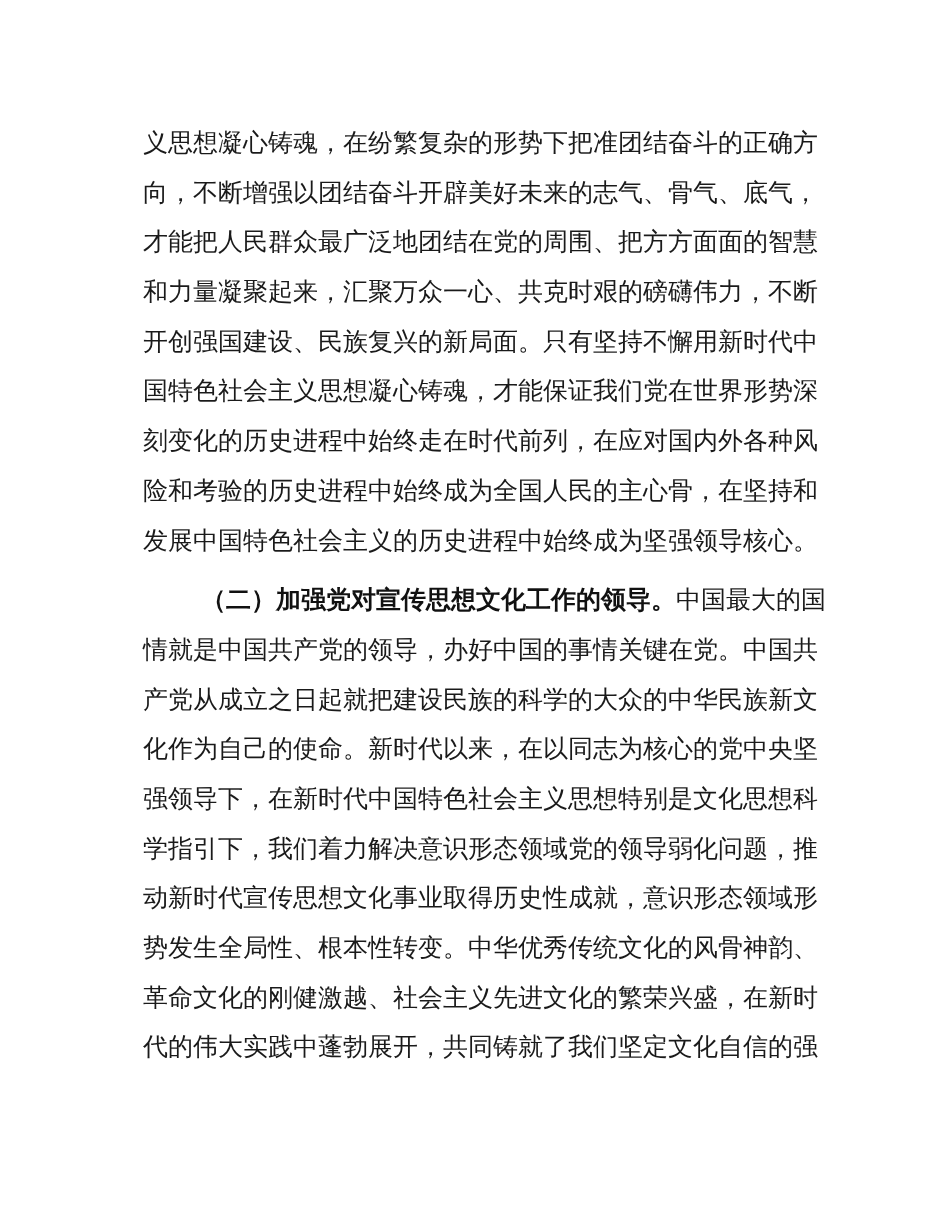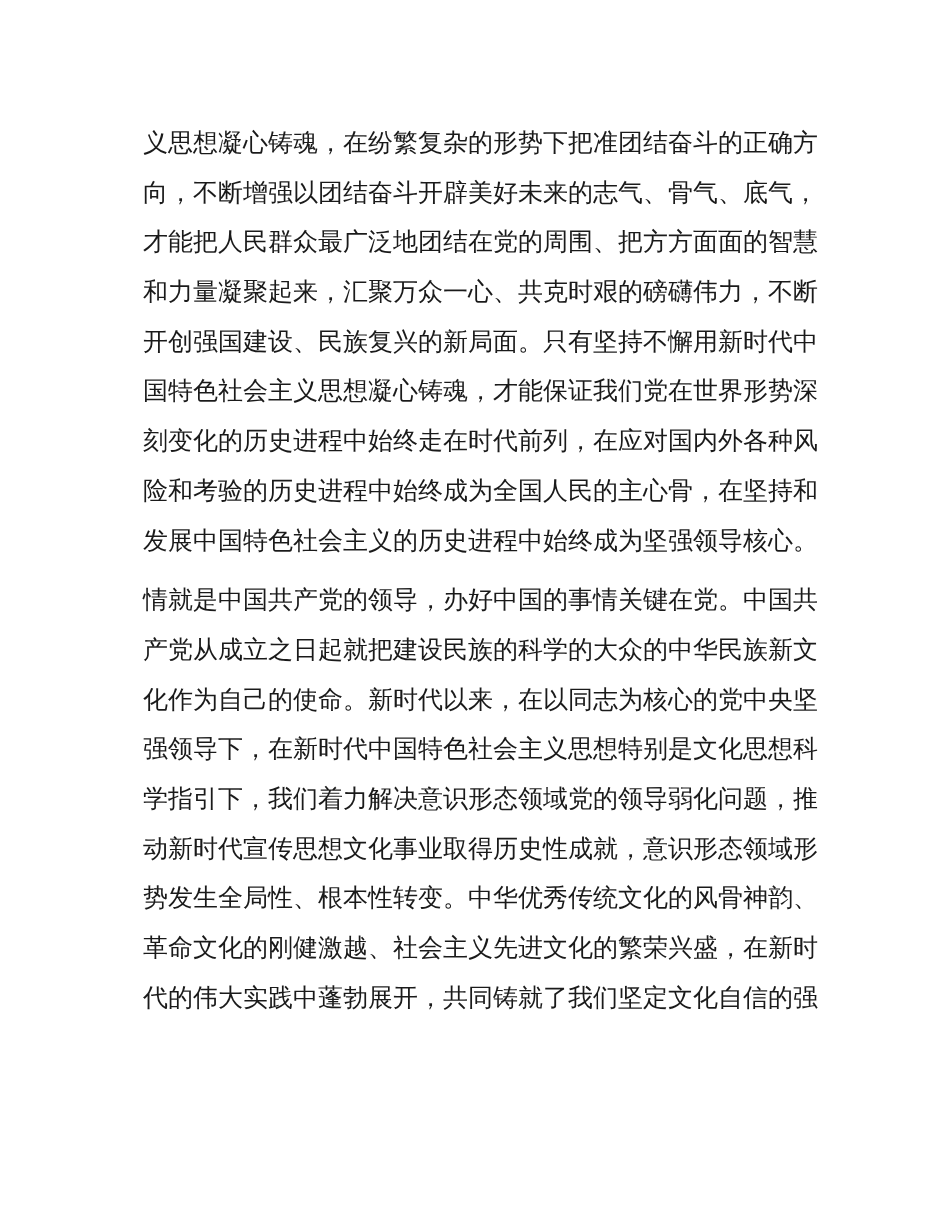--- a/index.html
+++ b/index.html
@@ -317,20 +317,23 @@
           <span>导</span>
           <span>核</span>
           <span>心</span>
           <span>。</span>
         </div>
     </div>
 
     <div class="para-gap"></div>
 
     <div class="paragraph">
+      <div class="line indent">
+        <span class="heading">（二）加强党对宣传思想文化工作的领导。</span><span class="rest">中国最大的国</span>
+      </div>
       <div class="line" style="display: flex; justify-content: space-between;">
           <span>情</span>
           <span>就</span>
           <span>是</span>
           <span>中</span>
           <span>国</span>
           <span>共</span>
           <span>产</span>
           <span>党</span>
           <span>的</span>

